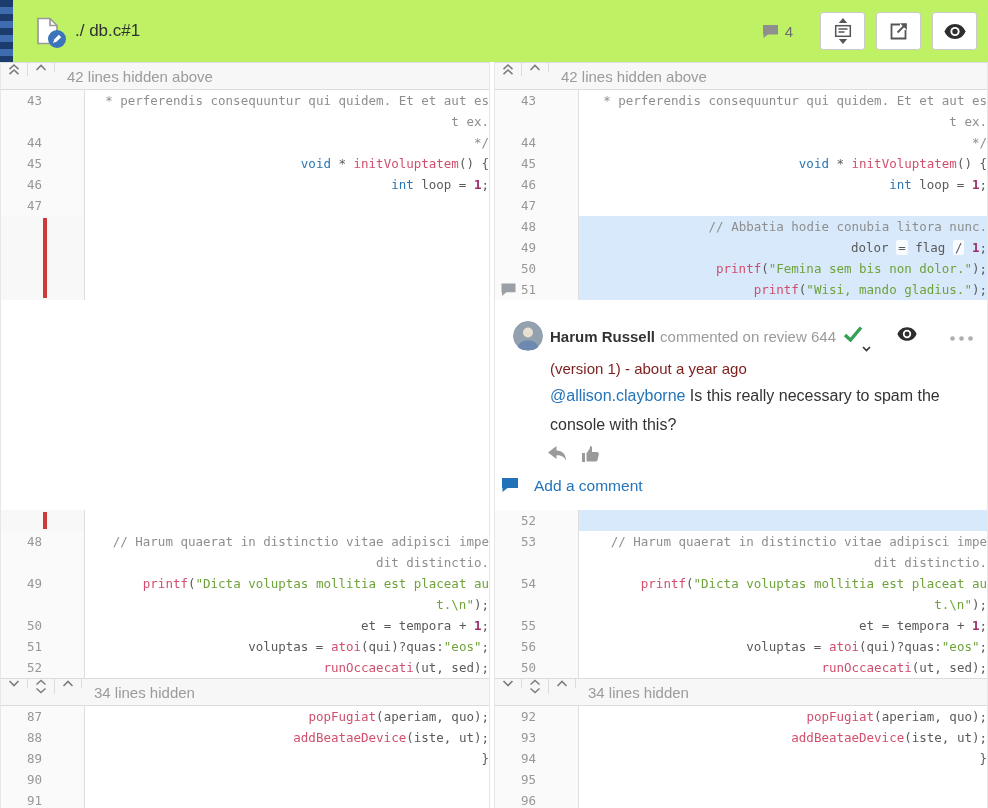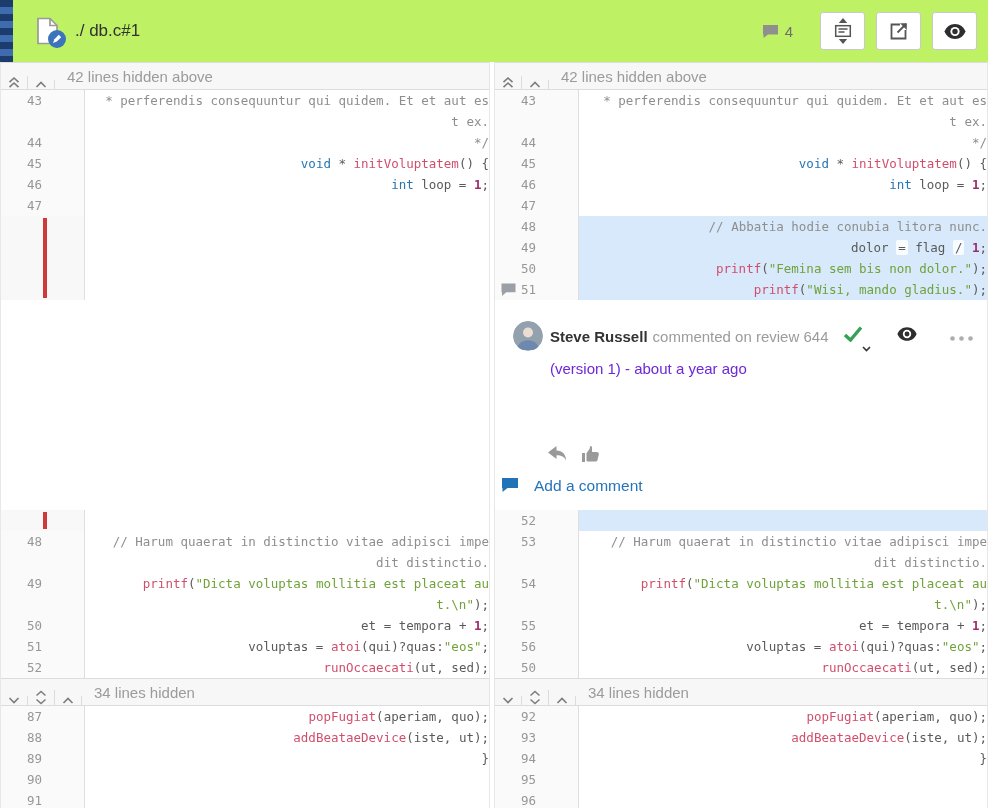--- a/index.html
+++ b/index.html
@@ -18,21 +18,21 @@
   .comment-count { display:flex; align-items:center; gap:6px; color:#6e6e6e; font-size:15px; margin-right:16px; cursor:pointer; }
   .btn { width:45px; height:38px; border:1px solid #c9c9c9; border-radius:3px; background:#fff;
          display:flex; align-items:center; justify-content:center; margin-left:11px; cursor:pointer; }
 
   
   .diff { display:flex; gap:4px; }
   .pane { width:490px; border-left:1px solid #e7e7e7; border-right:1px solid #e7e7e7; background:#fff; }
   .pane.right { width:494px; }
 
   .bar { height:28px; background:#f7f7f7; border-top:1px solid #dcdcdc; border-bottom:1px solid #dcdcdc;
-         display:flex; align-items:flex-end; color:#9b9b9b; font-size:15px; }
+         display:flex; align-items:flex-start; color:#9b9b9b; font-size:15px; }
   .bar .cell { width:27px; border-right:1px solid #dcdcdc; display:flex; align-items:center; justify-content:center; cursor:pointer; }
   .bar .lbl { align-self:center; padding-left:12px; }
 
   .row { display:flex; min-height:21px; }
   .numcol { width:84px; flex:none; background:#fafafa; border-right:1px solid #dedede; display:flex; }
   .gut { width:26px; flex:none; position:relative; }
   .gut svg { position:absolute; left:6px; top:4px; }
   .num { flex:1; padding-right:9px; color:#979797;
          font:12.5px/21px "DejaVu Sans Mono", monospace; cursor:pointer; }
   .code { flex:1; padding-left:7px; font:12.5px/21px "DejaVu Sans Mono", monospace;
@@ -54,21 +54,21 @@
   .gap { background:#fff; }
 
   
   .comment-box { position:relative; height:210px; background:#fff; display:none; }
   .avatar { position:absolute; left:18px; top:21px; width:30px; height:30px; border-radius:50%; overflow:hidden; }
   .cb-nameline { position:absolute; left:55px; top:28px; font-size:15px; color:#9b9b9b; white-space:nowrap; }
   .cb-author { font-weight:bold; color:#333; margin-right:5px; }
   .cb-icons { position:absolute; right:14px; top:26px; width:130px; display:flex; justify-content:space-between; align-items:center; }
   .check-wrap { position:relative; cursor:pointer; }
   .check-wrap .chev { position:absolute; right:-8px; bottom:-6px; }
-  .cb-meta { position:absolute; left:55px; top:60px; font-size:15px; color:#6d28d9; }
+  .cb-meta { position:absolute; left:55px; top:60px; font-size:15px; color:#7f1d1d; }
   .cb-body { position:absolute; left:55px; top:81px; width:432px; font-size:16px; line-height:29px; color:#333; }
   .mention { color:var(--accent-blue,#2474ba); cursor:pointer; }
   .cb-actions { position:absolute; left:53px; top:146px; display:flex; gap:15px; }
   .cb-actions span { cursor:pointer; }
   .cb-add { position:absolute; left:6px; top:177px; display:flex; cursor:pointer; }
   .cb-add .lbl { margin-left:15px; color:var(--accent-blue,#2474ba); font-size:15.5px; }
 </style>
 </head>
 <body>
 
@@ -377,21 +377,21 @@
       </div>
       <div class="comment-box" id="comment-box" style="display: block;">
   <span class="avatar">
     <svg width="30" height="30" viewBox="0 0 30 30">
       <circle cx="15" cy="15" r="15" fill="#93a0ad"></circle>
       <circle cx="15" cy="11.5" r="5" fill="#e9ded2"></circle>
       <path d="M4 29c1-7.5 5.5-9.5 11-9.5s10 2 11 9.5z" fill="#6d89b0"></path>
           </svg>
   </span>
   <div class="cb-nameline">
-    <span class="cb-author">Steve Russell</span><span>commented on review 644</span>
+    <span class="cb-author">Harum Russell</span><span>commented on review 644</span>
   </div>
   <div class="cb-icons">
     <span class="check-wrap">
       <svg width="20" height="16" viewBox="0 0 20 16">
         <path d="M2 9l5.5 5L18 1.5" fill="none" stroke="#35a155" stroke-width="3.4"></path>
             </svg>
       <svg class="chev" width="9" height="6" viewBox="0 0 9 6">
         <path d="M1 1l3.5 3.5L8 1" fill="none" stroke="#333" stroke-width="1.6"></path>
             </svg>
     </span>
@@ -404,20 +404,23 @@
     </span>
     <span>
       <svg width="23" height="5" viewBox="0 0 23 5">
         <circle cx="2.5" cy="2.5" r="2.3" fill="#adadad"></circle>
               <circle cx="11.5" cy="2.5" r="2.3" fill="#adadad"></circle>
               <circle cx="20.5" cy="2.5" r="2.3" fill="#adadad"></circle>
             </svg>
     </span>
   </div>
   <div class="cb-meta">(version 1) - about a year ago</div>
+  <div class="cb-body">
+    <span class="mention">@allison.clayborne</span><span> Is this really necessary to spam the console with this?</span>
+  </div>
   <div class="cb-actions">
     <span>
       <svg width="19" height="15" viewBox="0 0 19 15">
         <path d="M8.5 0L0 6.5 8.5 13V9.2c5 0 7.8 1.5 9.5 5.3 0-6-3.5-9.8-9.5-10z" fill="#9a9a9a"></path>
             </svg>
     </span>
     <span>
       <svg width="17" height="16" viewBox="0 0 17 16">
         <path d="M0 7h3v9H0z" fill="#9a9a9a"></path>
         <path d="M4.5 15.5V7.2L7.5 3l.7-2.8C8.3-.4 10 0 10 1.8V6h4.8c1.3 0 2.3 1.2 2 2.4l-1.3 5.5c-.3 1-1.2 1.7-2.2 1.7H6c-.8 0-1.5-.5-1.5-1.1z" fill="#9a9a9a"></path>

